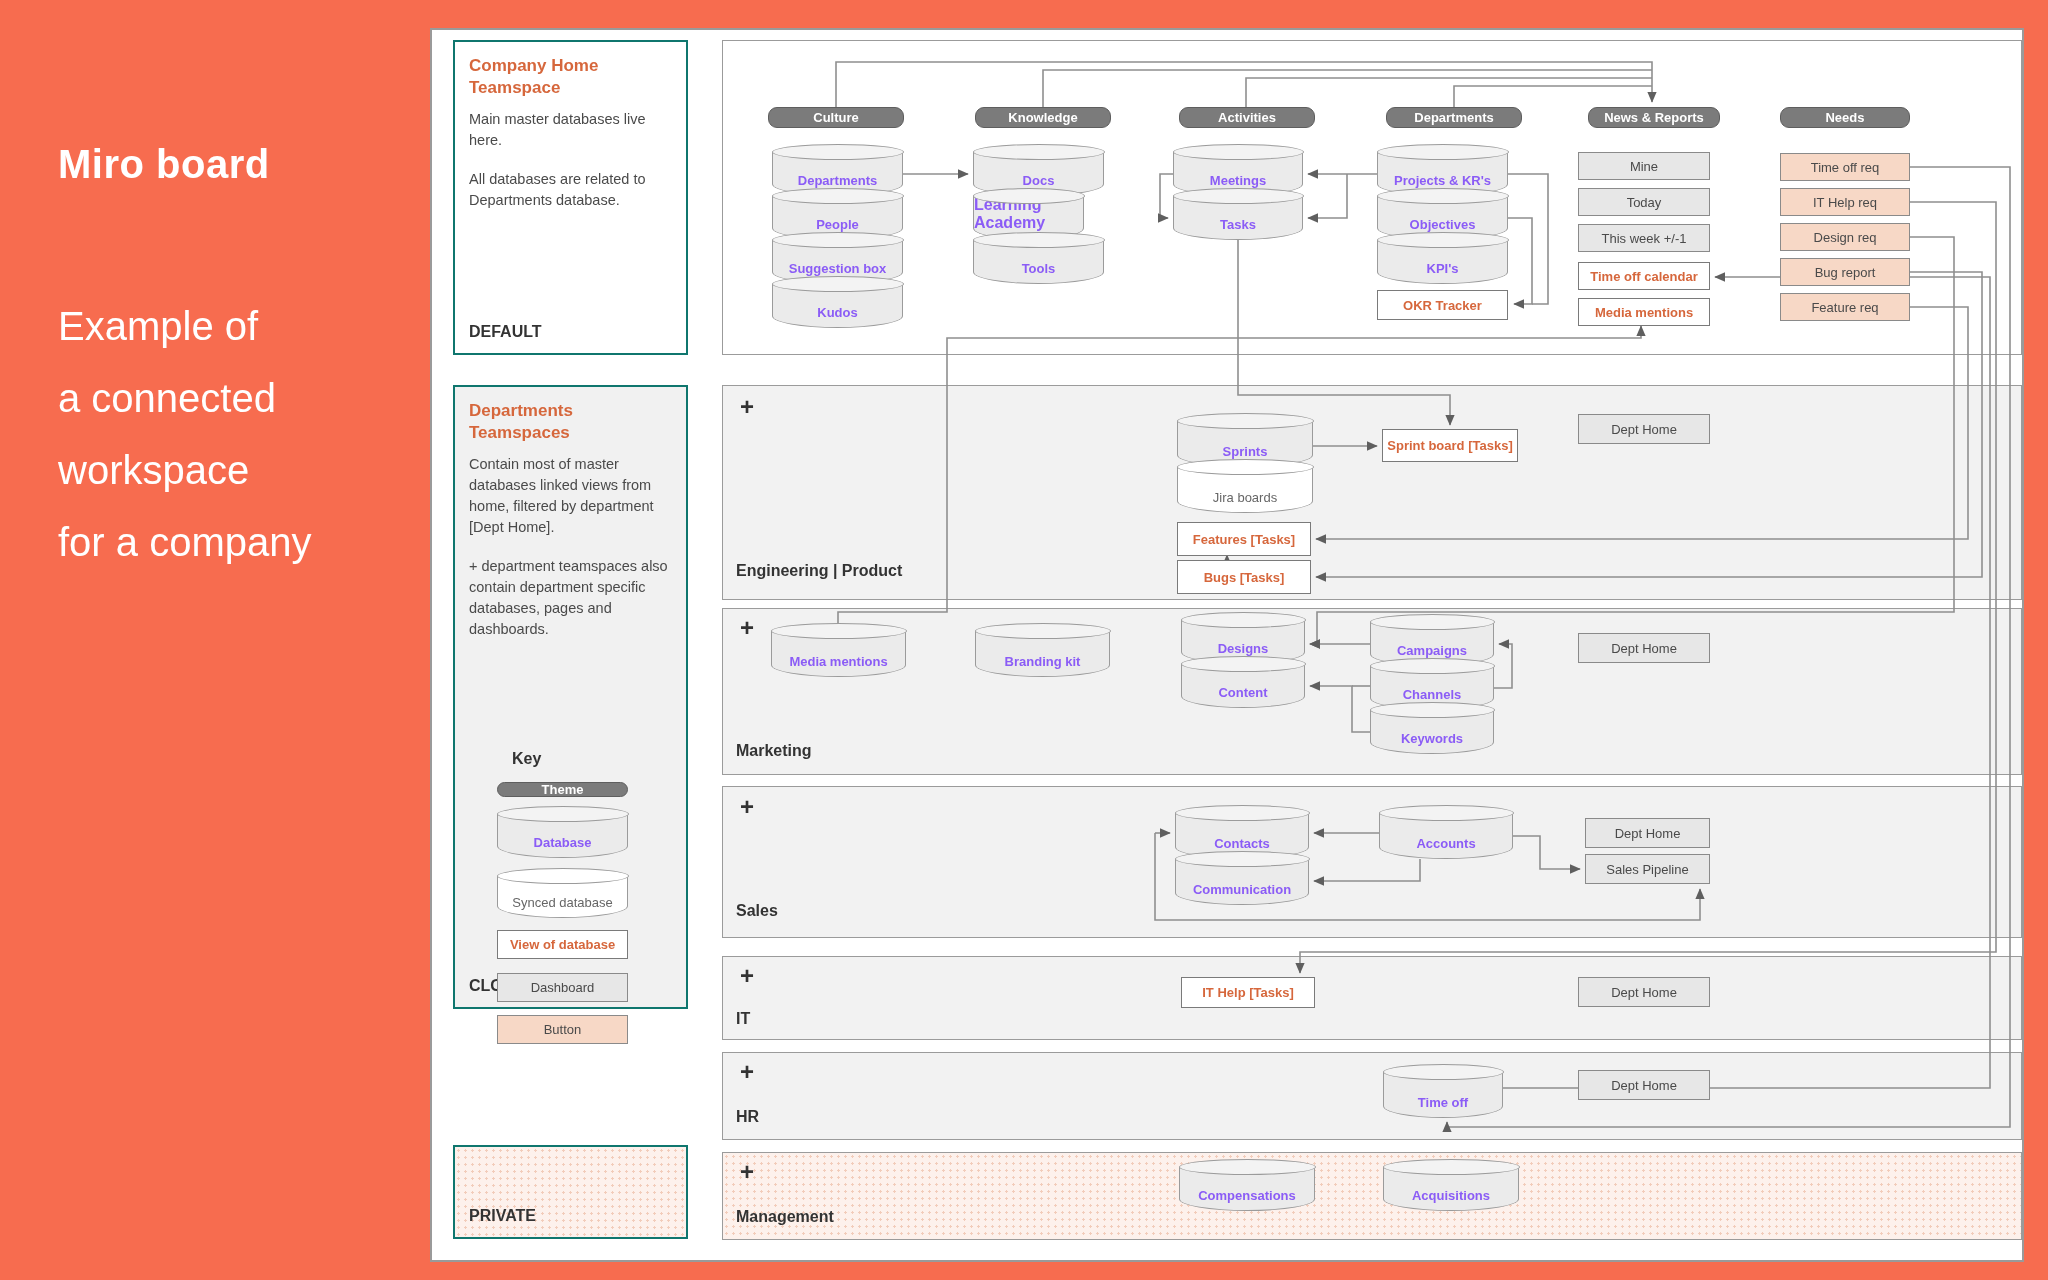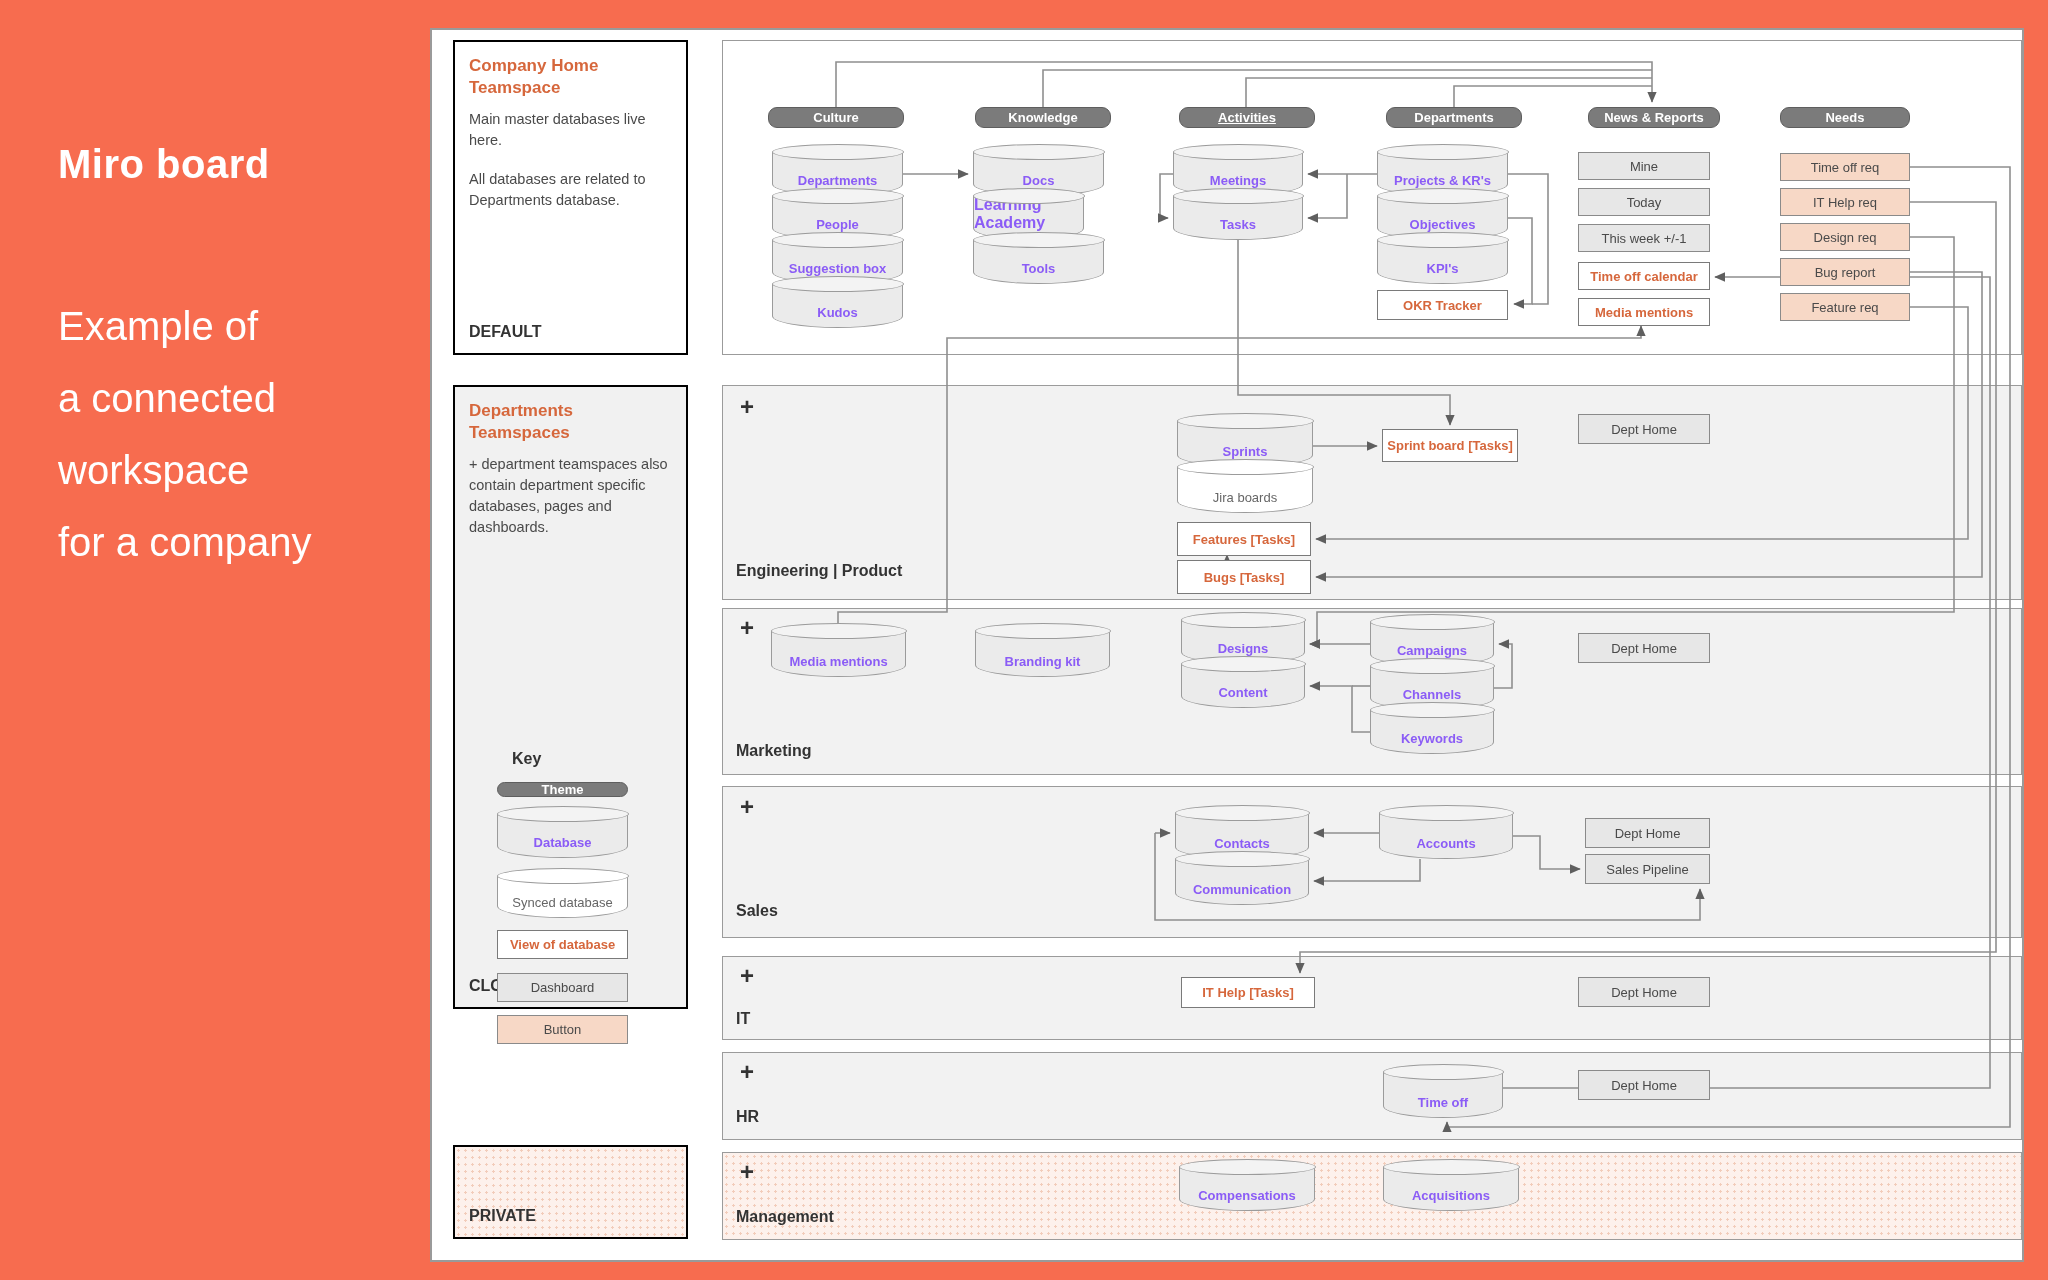--- a/index.html
+++ b/index.html
@@ -6,21 +6,21 @@
   body{width:2048px;height:1280px;background:#f76c4f;font-family:"Liberation Sans",sans-serif;position:relative;overflow:hidden;}
   #canvas{position:absolute;left:0;top:0;width:2048px;height:1280px;}
 
   .side-heading{position:absolute;left:58px;top:142px;color:#fff;font-size:40px;font-weight:700;letter-spacing:.5px;}
   .side-sub{position:absolute;left:58px;top:290px;color:#fff;font-size:40px;font-weight:400;line-height:72px;}
 
   #board{position:absolute;left:430px;top:28px;width:1594px;height:1234px;background:#fff;border:2px solid #9a9a9a;box-sizing:border-box;}
   
   .abs{position:absolute;box-sizing:border-box;}
 
-  .panel{background:#fff;border:2px solid #000000;padding:13px 14px;}
+  .panel{background:#fff;border:2px solid #0f766e;padding:13px 14px;}
   .panel.gray{background:#f1f1f1;}
   .panel.pink{background:#fdf1ec;background-image:radial-gradient(circle,#f2ccba 1px,transparent 1.2px);background-size:7px 7px;}
   .panel h3{margin:0 0 10px 0;font-size:17px;line-height:22px;color:#d6673c;}
   .panel p{margin:0 0 18px 0;font-size:14.5px;line-height:21px;color:#4a4a4a;}
   .panel .foot{position:absolute;left:14px;bottom:12px;font-size:16px;font-weight:700;color:#333;}
 
   .rowbox{background:#f2f2f2;border:1.5px solid #9b9b9b;}
   .homebox{background:#fff;border:1.5px solid #9b9b9b;}
   .mgmtbox{background:#fdf1ec;background-image:radial-gradient(circle,#f2ccba 1px,transparent 1.2px);background-size:7px 7px;border:1.5px solid #9b9b9b;}
   .plus{font-size:24px;font-weight:700;color:#333;line-height:24px;}
@@ -57,20 +57,21 @@
 
   <div class="abs panel" style="left:453px;top:40px;width:235px;height:315px;">
     <h3>Company Home Teamspace</h3>
     <p>Main master databases live here.</p>
     <p>All databases are related to Departments database.</p>
     <div class="foot">DEFAULT</div>
   </div>
 
   <div class="abs panel gray" style="left:453px;top:385px;width:235px;height:624px;">
     <h3>Departments Teamspaces</h3>
+    <p>Contain most of master databases linked views from home, filtered by department [Dept Home].</p>
     <p>+ department teamspaces also contain department specific databases, pages and dashboards.</p>
     <div class="foot">CLOSED</div>
   </div>
 
   <div class="abs keytitle" style="left:512px;top:750px;">Key</div>
   <div class="abs pill" style="left:497px;top:782px;width:131px;height:15px;">Theme</div>
   <div class="abs db" style="left:497px;top:814px;width:131px;height:44px;">Database</div>
   <div class="abs db white" style="left:497px;top:876px;width:131px;height:42px;">Synced database</div>
   <div class="abs viewbox" style="left:497px;top:930px;width:131px;height:29px;">View of database</div>
   <div class="abs dashbox" style="left:497px;top:973px;width:131px;height:29px;">Dashboard</div>
@@ -134,21 +135,21 @@
       <path d="M1379,833 H1314" marker-end="url(#ah)"></path>
       <path d="M1420,859 V881 H1314" marker-end="url(#ah)"></path>
       <path d="M1513,836 H1540 V869 H1580" marker-end="url(#ah)"></path>
       <path d="M1155,833 H1170" marker-end="url(#ah)"></path>
       <path d="M1155,833 V920 H1700 V889" marker-end="url(#ah)"></path>
     </g>
   </svg>
 
   <div class="abs pill" style="left:768px;top:107px;width:136px;height:21px;">Culture</div>
   <div class="abs pill" style="left:975px;top:107px;width:136px;height:21px;">Knowledge</div>
-  <div class="abs pill" style="left:1179px;top:107px;width:136px;height:21px;text-decoration:underline;">Activities</div>
+  <div class="abs pill" style="left:1179px;top:107px;width:136px;height:21px;">Activities</div>
   <div class="abs pill" style="left:1386px;top:107px;width:136px;height:21px;">Departments</div>
   <div class="abs pill" style="left:1588px;top:107px;width:132px;height:21px;">News &amp; Reports</div>
   <div class="abs pill" style="left:1780px;top:107px;width:130px;height:21px;">Needs</div>
 
   <div class="abs db" style="left:772px;top:152px;width:131px;height:44px;">Departments</div>
   <div class="abs db" style="left:772px;top:196px;width:131px;height:44px;">People</div>
   <div class="abs db" style="left:772px;top:240px;width:131px;height:44px;">Suggestion box</div>
   <div class="abs db" style="left:772px;top:284px;width:131px;height:44px;">Kudos</div>
 
   <div class="abs db" style="left:973px;top:152px;width:131px;height:44px;">Docs</div>

